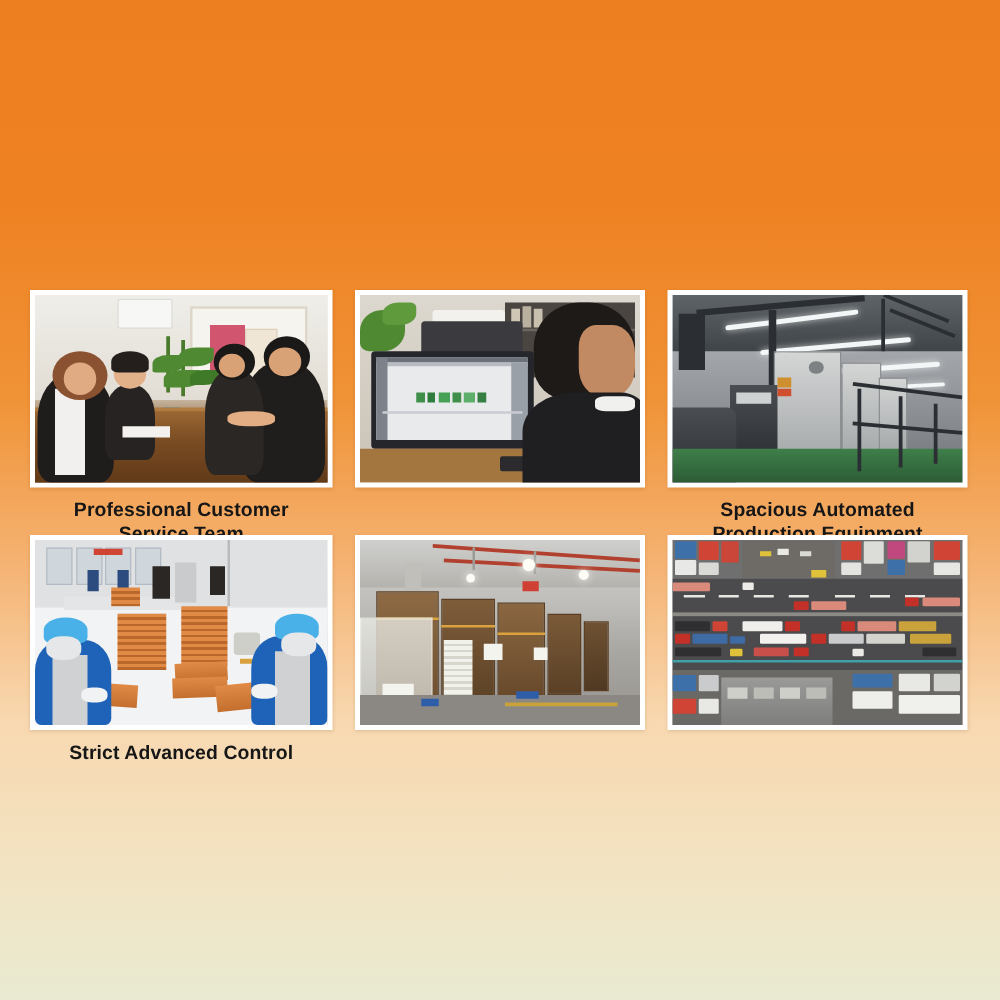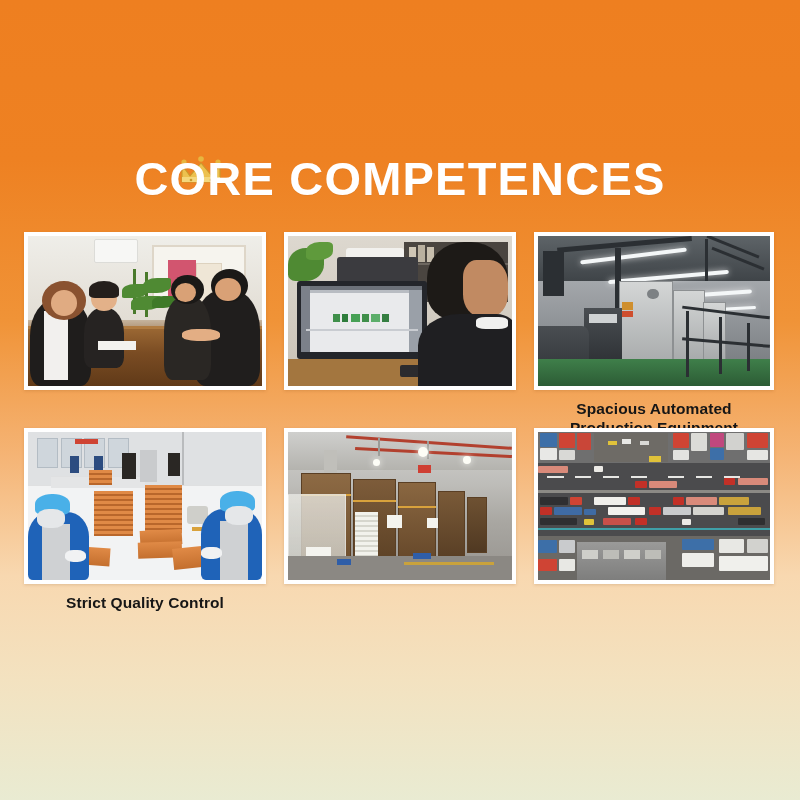--- a/index.html
+++ b/index.html
@@ -164,33 +164,20 @@
   .p6 .lane { background:#e7e7e4; height:2px; }
   .p6 .cont { border-radius:1px; }
   .p6 .truck{ border-radius:1px; }
   .p6 .roof { background:linear-gradient(#9a9a99,#7e7e7d); }
 </style>
 </head>
 <body>
 
 <div class="page">
 
-  <div class="title-block">
-    <svg class="crown-icon" viewBox="0 0 44 30">
-      <circle cx="5" cy="6" r="2.6" fill="#e7b63f"></circle>
-      <circle cx="22" cy="3" r="2.8" fill="#e7b63f"></circle>
-      <circle cx="39" cy="6" r="2.6" fill="#e7b63f"></circle>
-      <path d="M3 9 L11 20 L22 7 L33 20 L41 9 L41 26 L3 26 Z" fill="#edc14f" stroke="#c89a2c" stroke-width="1.1" stroke-linejoin="round"></path>
-      <path d="M3 21 L41 21 L41 26 L3 26 Z" fill="#f4d77c"></path>
-      <circle cx="12" cy="24" r="1.3" fill="#c89a2c"></circle>
-      <circle cx="22" cy="24" r="1.3" fill="#c89a2c"></circle>
-      <circle cx="32" cy="24" r="1.3" fill="#c89a2c"></circle>
-    </svg>
-    <h1 class="page-title">CORE COMPETENCES</h1>
-  </div>
 
   <div class="grid">
 
     <div class="tile tile-r1">
       <div class="photo-frame">
         <div class="photo p1">
           <div class="ph wall"></div>
           <div class="ph win"></div>
           <div class="ph ac"></div>
           <div class="ph" style="left:60%;top:16%;width:12%;height:30%;background:#d2556f;"></div>
@@ -215,20 +202,24 @@
 
           <div class="ph person" style="right:1%;top:36%;width:28%;height:64%;background:#201e1d;"></div>
           <div class="ph head" style="right:6%;top:22%;width:16%;height:22%;background:#1b1917;border-radius:50%;"></div>
           <div class="ph head" style="right:9%;top:28%;width:11%;height:15%;background:#d9a176;"></div>
           <div class="ph person" style="right:22%;top:40%;width:20%;height:56%;background:#2a2724;"></div>
           <div class="ph head" style="right:25%;top:26%;width:14%;height:19%;background:#1b1917;border-radius:50%;"></div>
           <div class="ph head" style="right:28%;top:31%;width:9%;height:13%;background:#d9a176;"></div>
           <div class="ph" style="right:18%;top:62%;width:16%;height:8%;background:#e3ae84;border-radius:40%;"></div>
           <div class="ph" style="left:30%;top:70%;width:16%;height:6%;background:#f3f2ee;"></div>
         </div>
+      </div>
+      <div class="caption">
+        <span class="line">Professional Customer</span>
+        <span class="line">Service Team</span>
       </div>
     </div>
 
     <div class="tile tile-r1">
       <div class="photo-frame">
         <div class="photo p2">
           <div class="ph shelf"></div>
           <div class="ph shelfrow" style="left:52%;top:18%;width:46%;height:2px;"></div>
           <div class="ph shelfrow" style="left:52%;top:32%;width:46%;height:2px;"></div>
           <div class="ph book" style="left:54%;top:7%;width:3%;height:10%;"></div>
@@ -335,21 +326,21 @@
           <div class="ph glove" style="left:16%;top:80%;width:9%;height:8%;"></div>
 
           <div class="ph uni" style="right:0%;top:52%;width:26%;height:48%;"></div>
           <div class="ph" style="right:6%;top:60%;width:12%;height:40%;background:#cfd1d3;"></div>
           <div class="ph cap" style="right:3%;top:40%;width:15%;height:14%;"></div>
           <div class="ph face" style="right:4%;top:50%;width:12%;height:13%;"></div>
           <div class="ph glove" style="right:17%;top:78%;width:9%;height:8%;"></div>
         </div>
       </div>
       <div class="caption">
-        <span class="line">Strict Quality Control</span>
+        <span class="line">Strict Advanced Control</span>
       </div>
     </div>
 
     <div class="tile tile-r2">
       <div class="photo-frame">
         <div class="photo p5">
           <div class="ph ceilw"></div>
           <div class="ph redpipe" style="left:26%;top:6%;width:74%;transform:rotate(4deg);"></div>
           <div class="ph redpipe" style="left:30%;top:13%;width:70%;transform:rotate(3deg);"></div>
           <div class="ph" style="left:40%;top:4%;width:2px;height:12%;background:#9b9b97;"></div>

